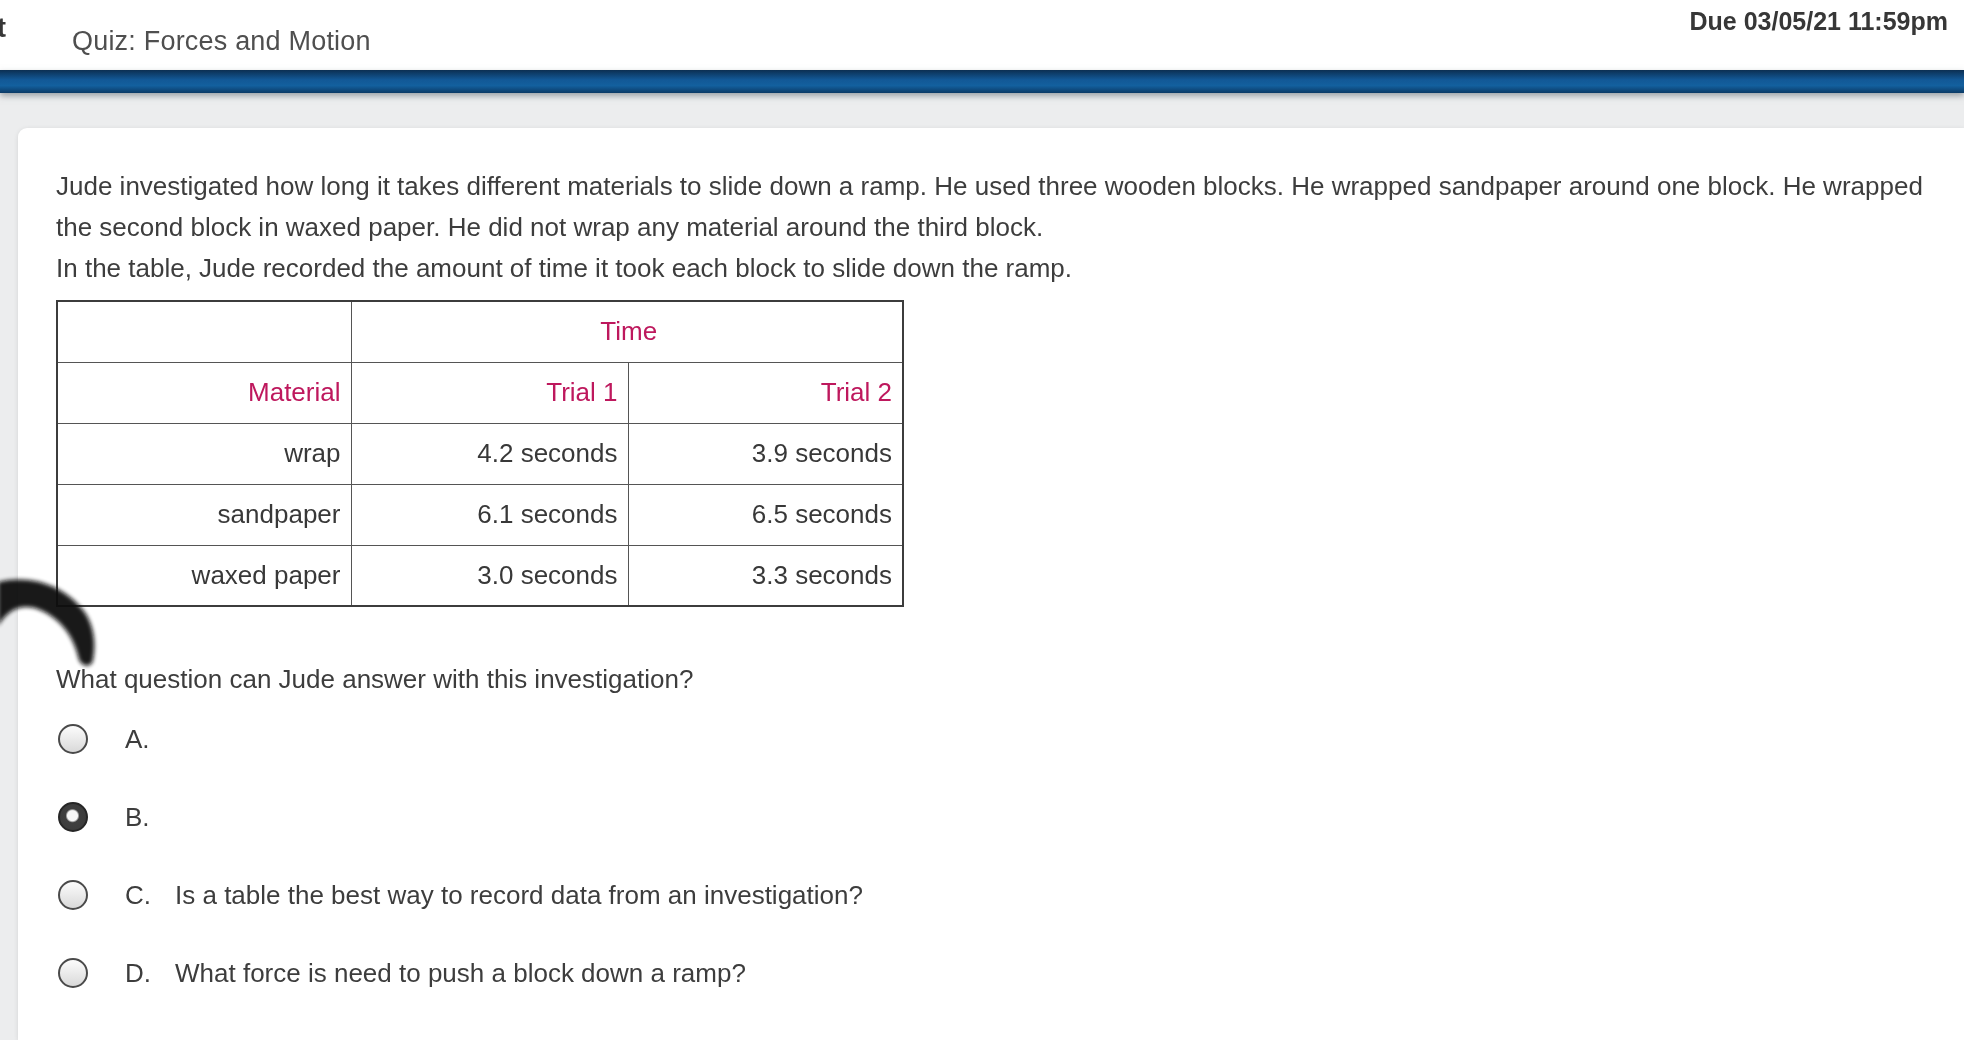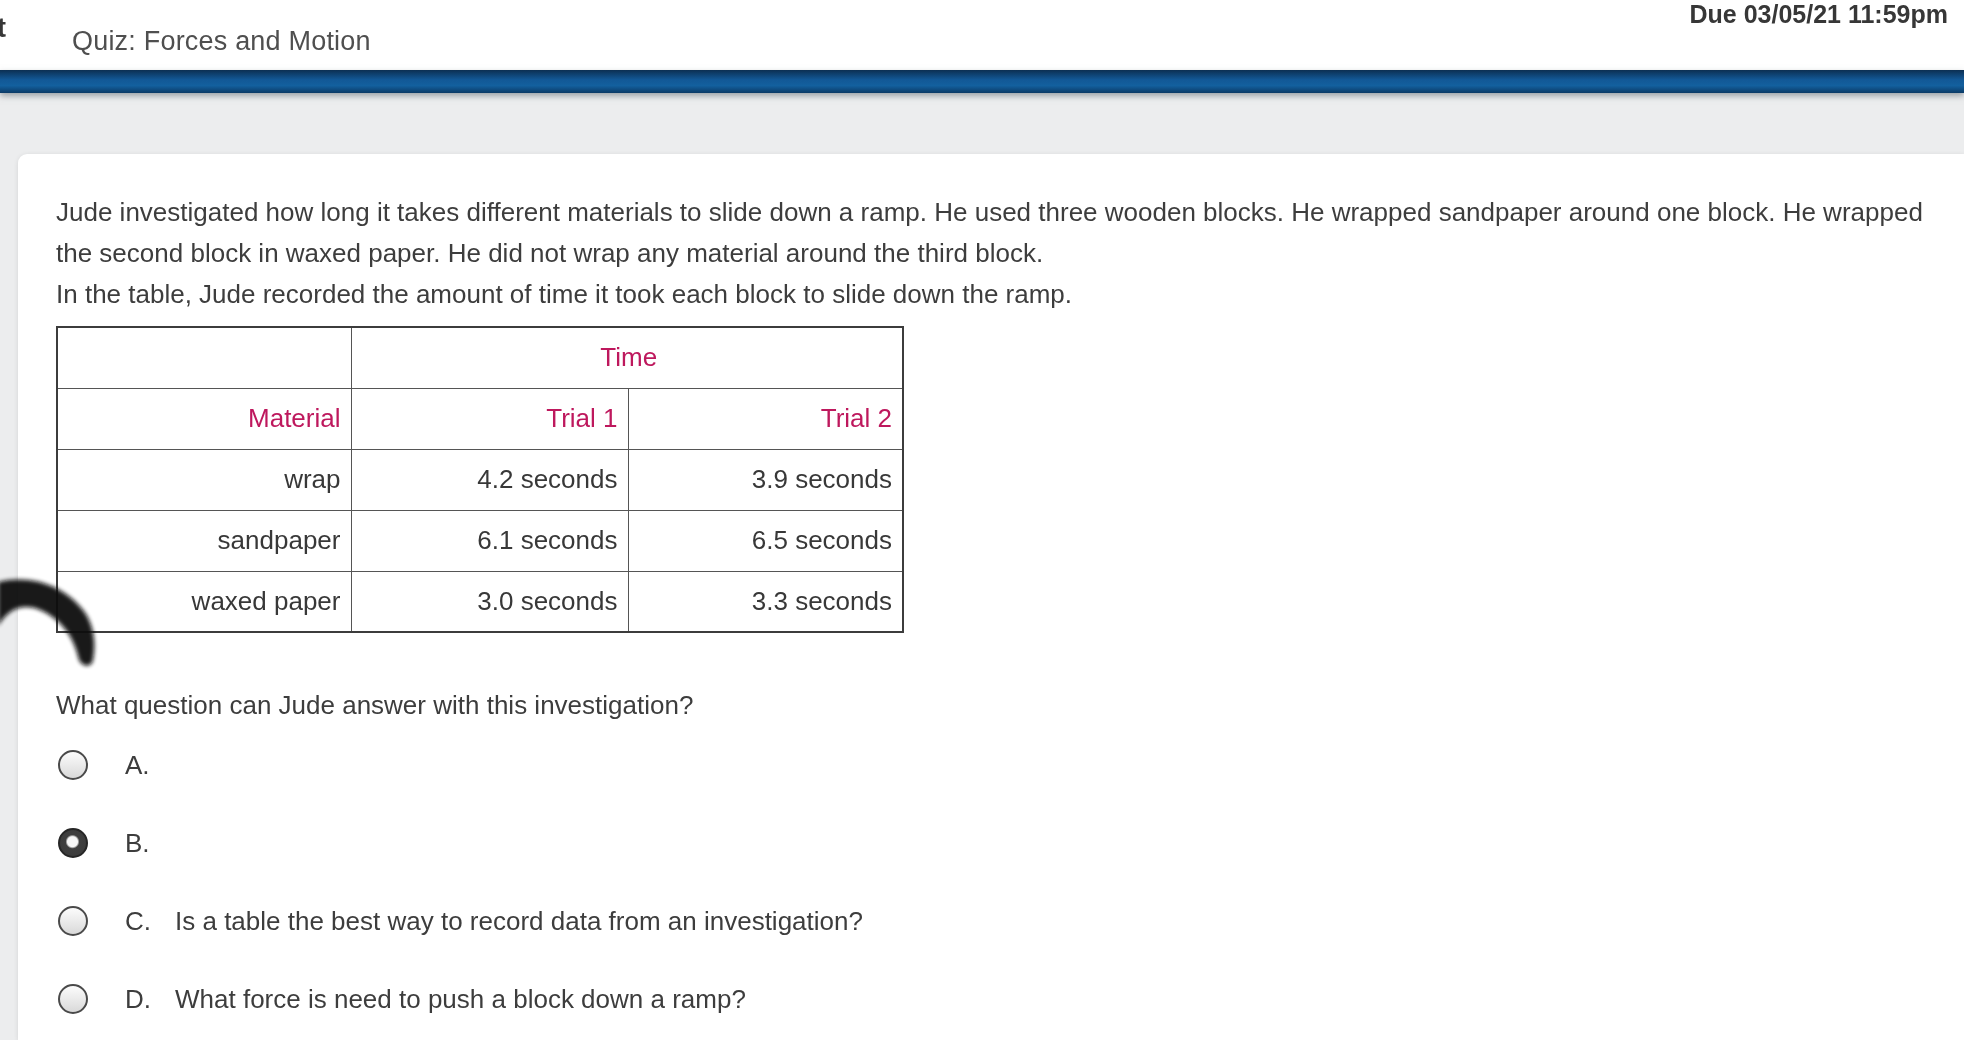--- a/index.html
+++ b/index.html
@@ -16,40 +16,39 @@
   }
   .clipped-t {
     position:absolute; left:-3px; top:13px;
     font-size:27px; font-weight:bold; color:#373737;
   }
   .topbar-title {
     position:absolute; left:72px; top:26px;
     font-size:27px; color:#4f4f4f; letter-spacing:0.2px;
   }
   .topbar-due {
-    position:absolute; right:16px; top:0;
+    position:absolute; right:16px; top:7px;
     font-size:25px; font-weight:bold; color:#373737;
   }
 
   
   .bluebar {
     position:absolute; top:70px; left:0; width:1964px; height:23px;
     background:linear-gradient(180deg,#0c2f52 0%,#125896 42%,#13609e 68%,#0b3a66 100%);
     box-shadow:0 3px 6px rgba(90,100,110,0.55);
     z-index:3;
   }
 
   
   .panel {
     position:absolute; left:18px; top:128px; right:0; bottom:0;
     background:#ffffff; border-top-left-radius:9px;
     box-shadow:0 1px 5px rgba(0,0,0,0.10);
     padding:38px 24px 0 38px; box-sizing:border-box;
     z-index:1;
-    margin-top:26px;
   }
 
   .para {
     font-size:26px; line-height:41px; color:#3d3d3d;
     width:1895px; margin:0;
   }
 
   
   table.qtable {
     border-collapse:collapse; margin-top:11px;

